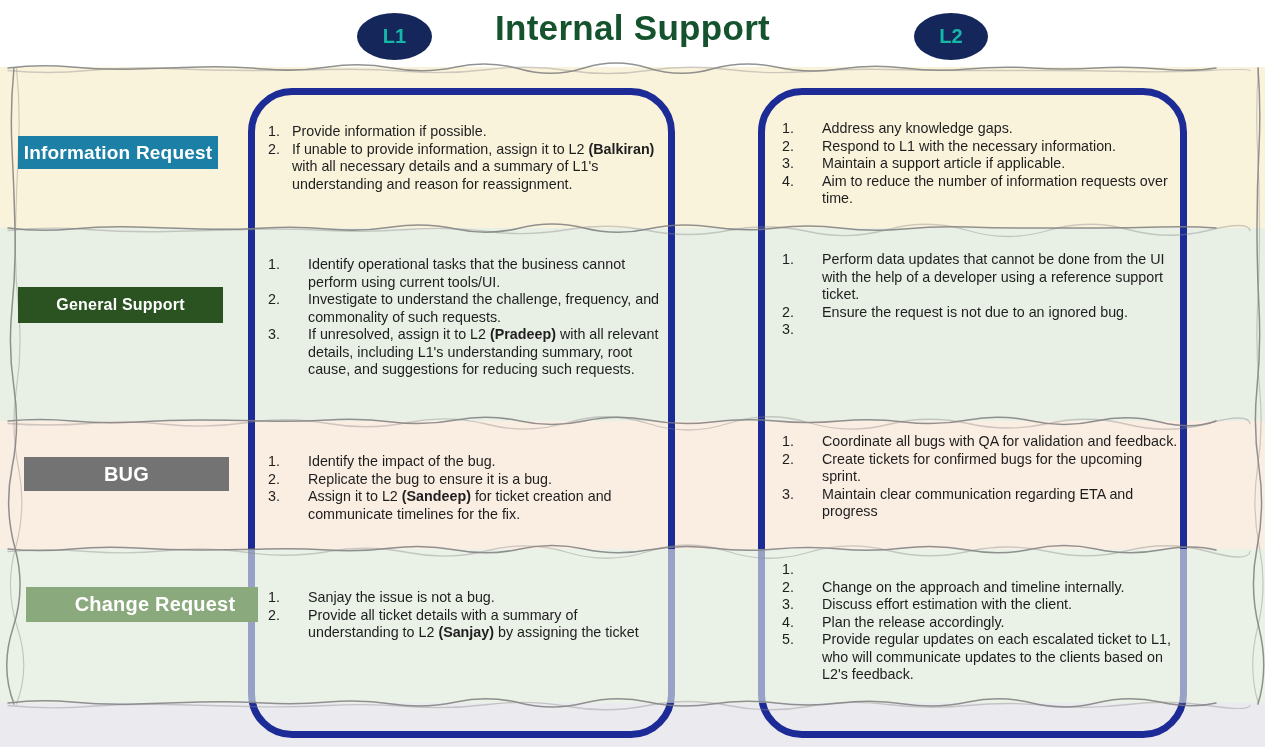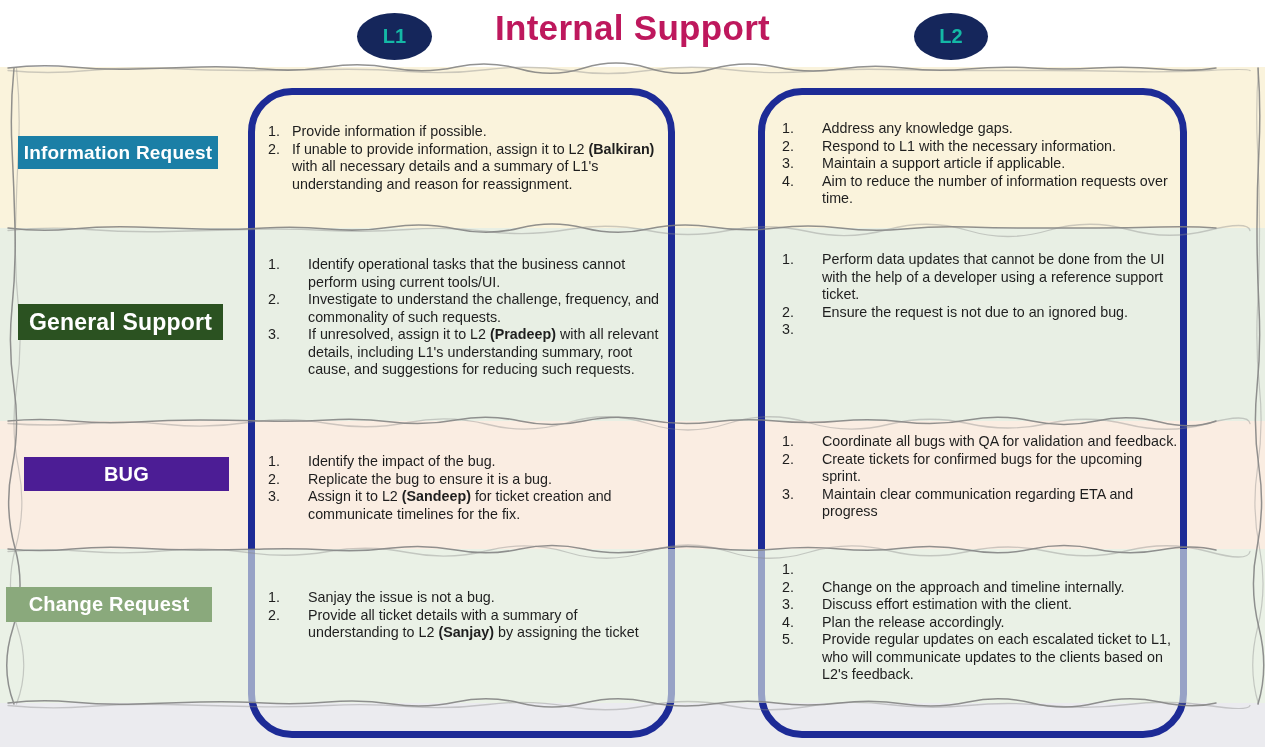--- a/index.html
+++ b/index.html
@@ -7,32 +7,32 @@
           font-family:"Liberation Sans",sans-serif;}
   .strip{position:absolute;left:0;width:1265px;}
   .lane{position:absolute;top:88px;height:650px;border:7px solid #1D2B96;border-radius:44px;
         background:transparent;box-sizing:border-box;}
   .lane.l1{left:248px;width:427px;}
   .lane.l2{left:758px;width:429px;}
   .row4-overlay{position:absolute;left:0;top:549px;width:1265px;height:154px;
                 background:rgba(234,241,230,0.60);}
   .torn{position:absolute;left:0;top:0;pointer-events:none;}
   .title{position:absolute;left:0;top:8px;width:1265px;text-align:center;
-         font-size:35px;font-weight:600;color:#be185d;letter-spacing:.3px;}
+         font-size:35px;font-weight:600;color:#14532d;letter-spacing:.3px;}
   .badge{position:absolute;top:13px;height:47px;border-radius:50%;background:#15265B;
          color:#14b8a6;font-weight:bold;font-size:20px;display:flex;align-items:center;
          justify-content:center;}
   .badge.b1{left:357px;width:75px;}
   .badge.b2{left:914px;width:74px;}
   .cat-label{position:absolute;color:#fff;font-weight:bold;text-align:right;
              display:flex;align-items:center;justify-content:center;letter-spacing:.2px;}
   .cat-0{left:18px;top:136px;width:200px;height:33px;font-size:19px;}
-  .cat-1{left:18px;top:304px;width:205px;height:36px;font-size:23px;}
+  .cat-1{left:18px;top:287px;width:205px;height:36px;font-size:16px;}
   .cat-2{left:24px;top:457px;width:205px;height:34px;font-size:20px;}
-  .cat-3{left:6px;top:587px;width:206px;height:35px;font-size:20px;}
+  .cat-3{left:26px;top:587px;width:206px;height:35px;font-size:20px;padding-left:26px;}
   .list{position:absolute;font-size:14.3px;line-height:17.5px;color:#1e1e1e;}
   .li{display:flex;}
   .num{flex:0 0 auto;}
   .tight .num{width:24px;}
   .wide .num{width:40px;}
   .txt{flex:1 1 auto;}
   .l-r1a{left:268px;top:123px;width:392px;}
   .l-r1b{left:782px;top:120px;width:400px;}
   .l-r2a{left:268px;top:256px;width:392px;}
   .l-r2b{left:782px;top:251px;width:400px;}
@@ -79,21 +79,21 @@
       <path d="M1256,68 q-3,40 -1,80 t2,80 t-2,80 t2,80 t-2,80 t2,80 t-2,80 t1,76"></path>
     </g>
   </svg>
 
   <div class="title">Internal Support</div>
   <div class="badge b1">L1</div>
   <div class="badge b2">L2</div>
 
   <div class="cat-label cat-0" style="background: rgb(27, 127, 166);">Information Request</div>
   <div class="cat-label cat-1" style="background: rgb(43, 82, 33);">General Support</div>
-  <div class="cat-label cat-2" style="background: #4c1d95;">BUG</div>
+  <div class="cat-label cat-2" style="background: #737373;">BUG</div>
   <div class="cat-label cat-3" style="background: rgb(138, 169, 124);">Change Request</div>
 
   <div class="list tight l-r1a">
       <div class="li">
         <span class="num">1.</span>
         <span class="txt">Provide information if possible.</span>
       </div>
       <div class="li">
         <span class="num">2.</span>
         <span class="txt">If unable to provide information, assign it to L2 <b>(Balkiran)</b> with all necessary details and a summary of L1's understanding and reason for reassignment.</span>

